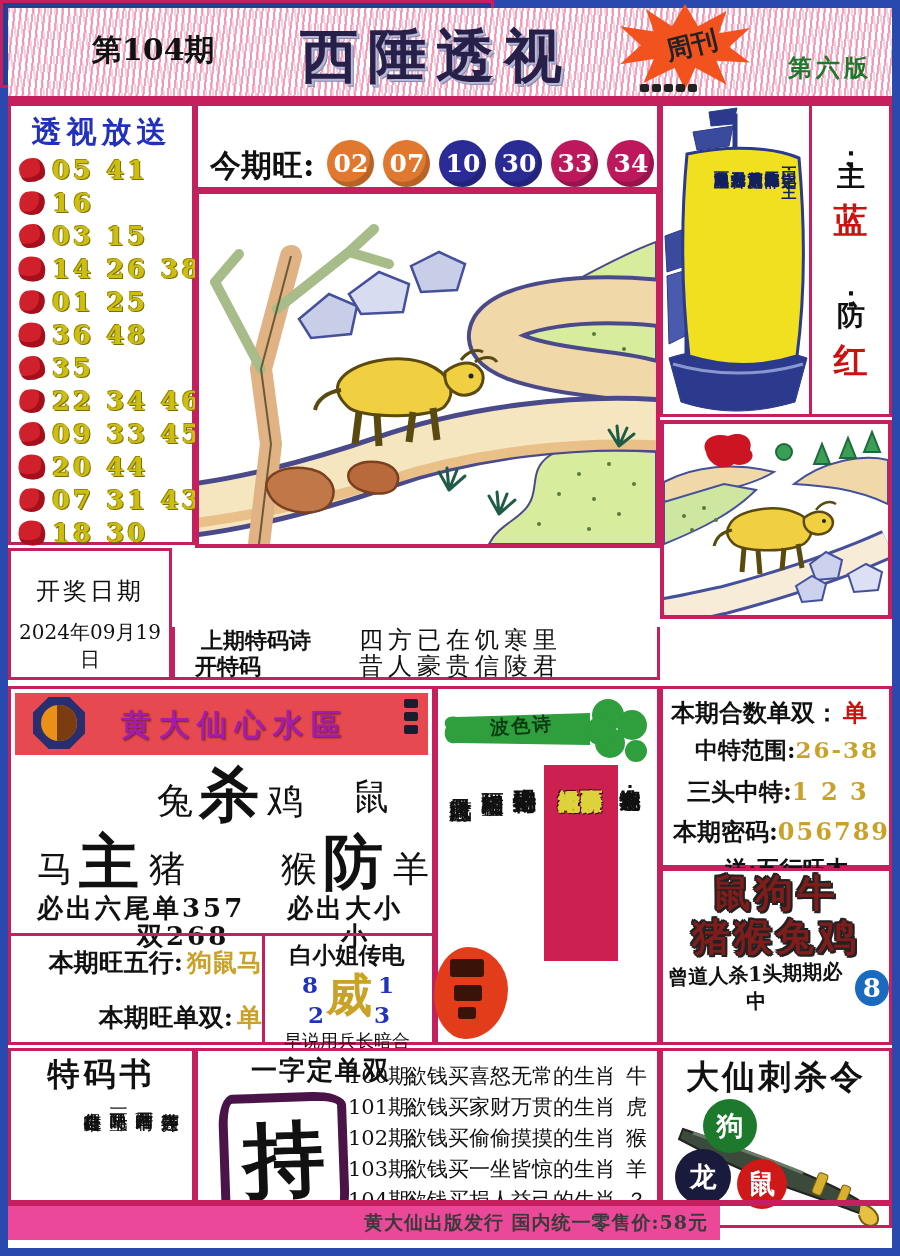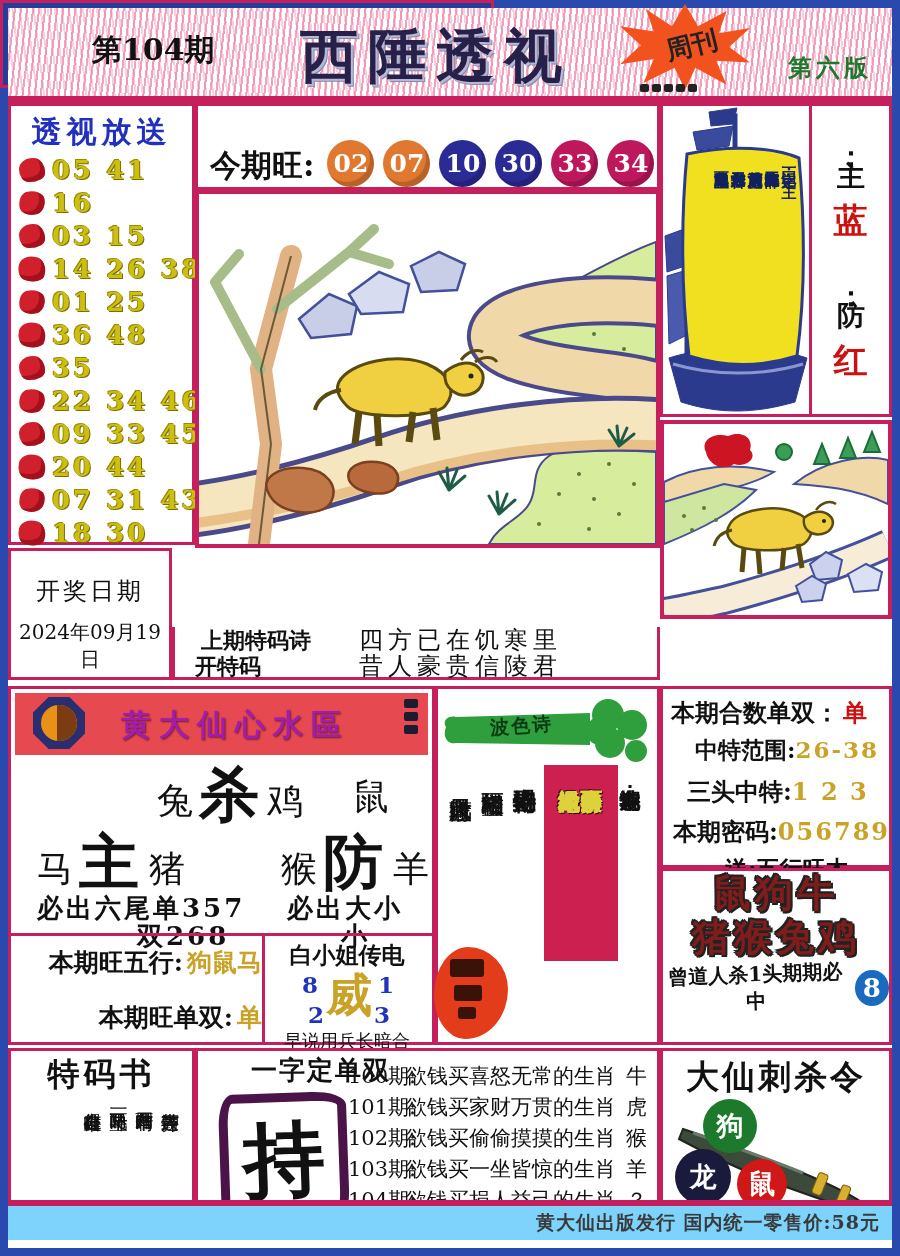--- a/index.html
+++ b/index.html
@@ -148,21 +148,21 @@
   .yz-a{width:30px;text-align:right;}
 
   .cisha{left:660px;top:1048px;width:232px;height:180px;overflow:hidden;}
   .cs-title{text-align:center;font-size:33px;font-weight:bold;color:#111;letter-spacing:3px;margin-top:4px;font-family:Liberation Sans, sans-serif;}
   .cs-svg{position:absolute;left:0;top:44px;}
   .cs-c{position:absolute;border-radius:50%;color:#fff;display:flex;align-items:center;justify-content:center;font-size:27px;font-weight:bold;font-family:"DejaVu Serif",serif;}
   .cs-dog{left:40px;top:48px;width:54px;height:54px;background:#1d7a2c;}
   .cs-drag{left:12px;top:98px;width:56px;height:56px;background:#1a1a3c;}
   .cs-rat{left:74px;top:108px;width:50px;height:50px;background:#d01818;}
 
-  .footer{position:absolute;left:8px;top:1200px;width:884px;height:40px;background:#7dd3fc;}
+  .footer{position:absolute;left:8px;top:1200px;width:712px;height:40px;background:#ec4899;}
   .footer-bar{position:absolute;left:0px;top:0px;width:884px;height:6px;background:#c51f5d;}
   .footer-text{position:absolute;right:12px;top:10px;font-size:19px;font-weight:bold;color:#3a3a3a;font-family:"DejaVu Serif",serif;letter-spacing:1px;}
 </style>
 </head>
 <body>
 
 <div class="page">
   <div class="inner"></div>
 
   <div class="header"></div>

